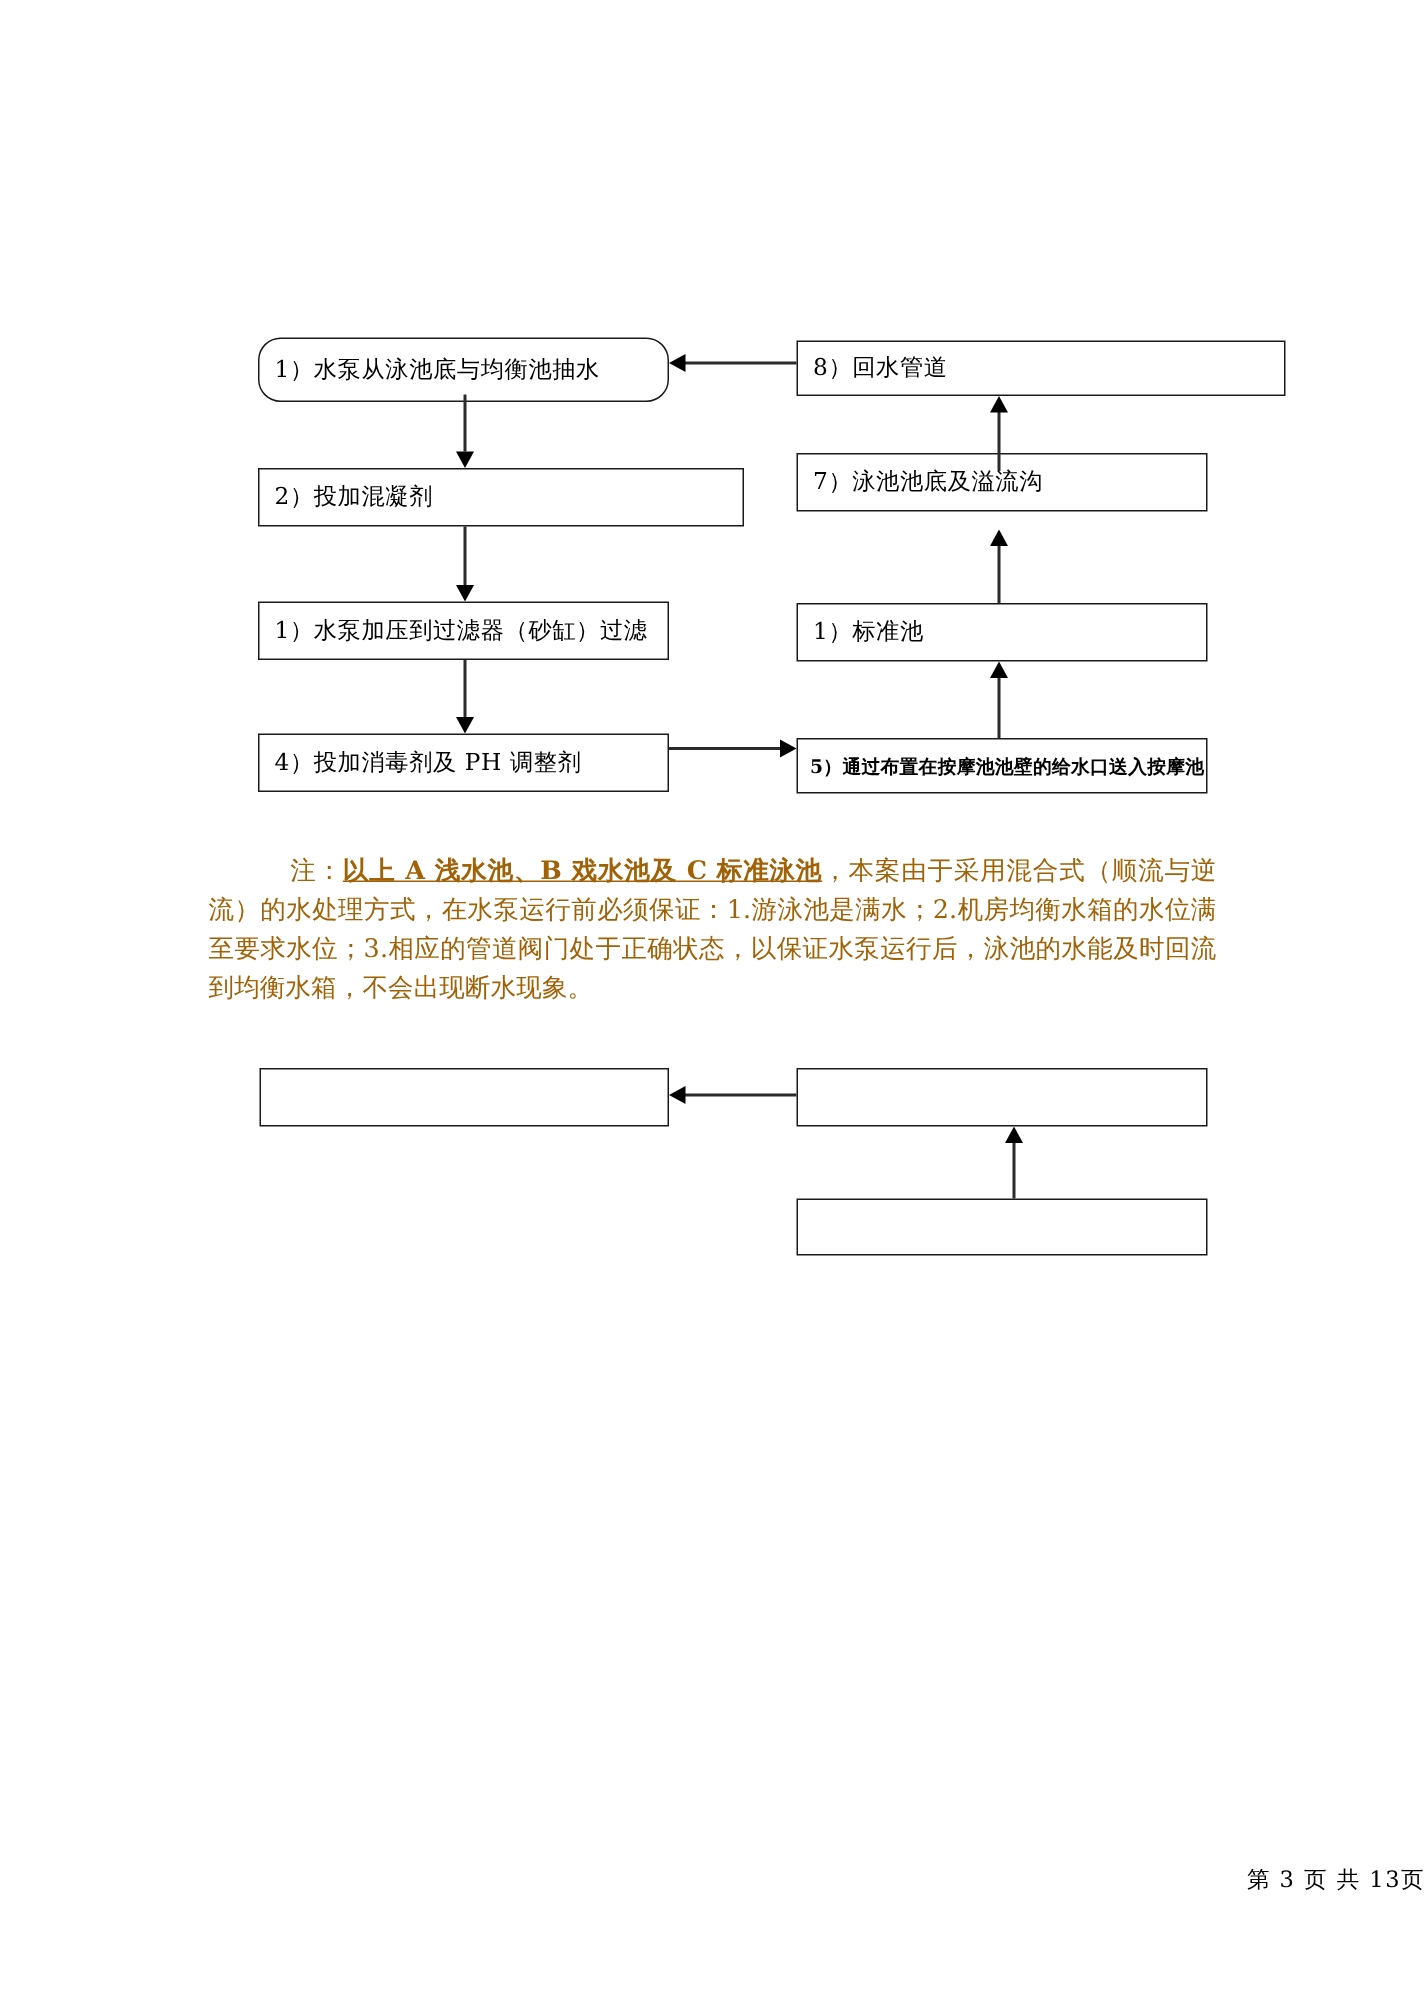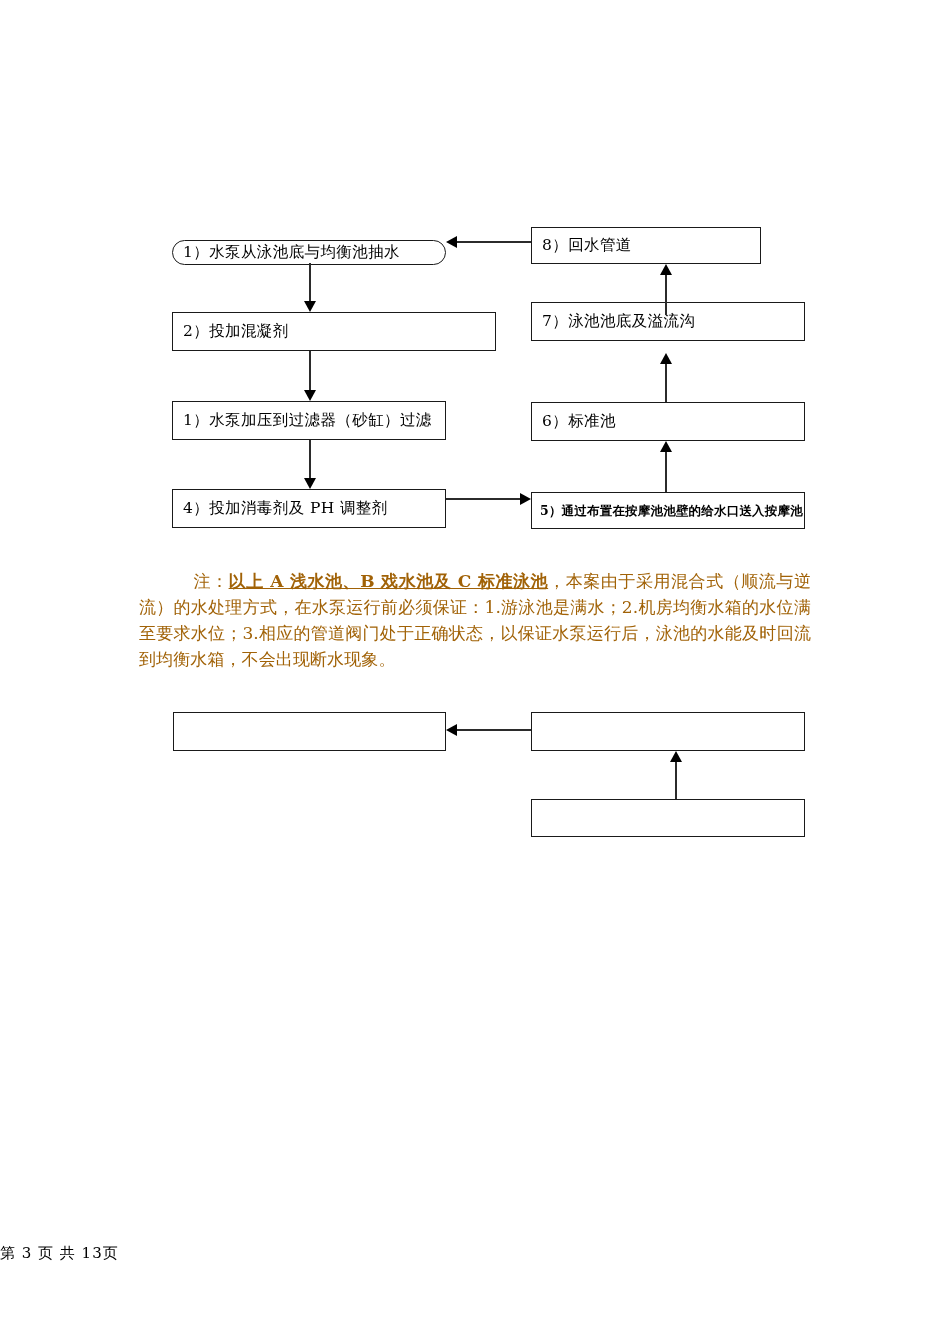--- a/index.html
+++ b/index.html
@@ -119,63 +119,63 @@
     font-weight: bold;
     text-decoration: underline;
   }
 
   
   #page-footer {
     position: absolute;
     left: 0;
     top: 1244px;
     width: 950px;
-    text-align: left;
+    text-align: right;
     font-family: "DejaVu Serif", "Liberation Serif", serif;
     font-size: 15px;
     letter-spacing: 1px;
     color: #000000;
   }
 </style>
 </head>
 <body>
 
 <div id="page">
 
   <div id="flowchart">
 
-    <div class="flowbox" style="left:172px; top:240px; width:274px; height:25px;border-radius:15px;">
+    <div class="flowbox" style="left:172px; top:225px; width:274px; height:43px;border-radius:15px;">
       <span class="boxlabel">1）水泵从泳池底与均衡池抽水</span>
     </div>
 
     <div class="flowbox" style="left:172px; top:312px; width:324px; height:39px;">
       <span class="boxlabel">2）投加混凝剂</span>
     </div>
 
     <div class="flowbox" style="left:172px; top:401px; width:274px; height:39px;">
       <span class="boxlabel">1）水泵加压到过滤器（砂缸）过滤</span>
     </div>
 
     <div class="flowbox" style="left:172px; top:489px; width:274px; height:39px;">
       <span class="boxlabel">4）投加消毒剂及 PH 调整剂</span>
     </div>
 
     <div class="flowbox small" style="left:531px; top:492px; width:274px; height:37px;font-weight:bold;">
       <span class="boxlabel">5）通过布置在按摩池池壁的给水口送入按摩池</span>
     </div>
 
     <div class="flowbox" style="left:531px; top:402px; width:274px; height:39px;">
-      <span class="boxlabel">6）标准池</span>
+      <span class="boxlabel">1）标准池</span>
     </div>
 
     <div class="flowbox" style="left:531px; top:302px; width:274px; height:39px;">
       <span class="boxlabel">7）泳池池底及溢流沟</span>
     </div>
 
-    <div class="flowbox" style="left:531px; top:227px; width:230px; height:37px;">
+    <div class="flowbox" style="left:531px; top:227px; width:326px; height:37px;">
       <span class="boxlabel">8）回水管道</span>
     </div>
 
     <div class="arrow-v" style="left:309px; top:263px; height:49px;">
       <div class="shaft" style="top:0; height:38px;"></div>
       <div class="head-down"></div>
     </div>
 
     <div class="arrow-v" style="left:309px; top:351px; height:50px;">
       <div class="shaft" style="top:0; height:39px;"></div>

